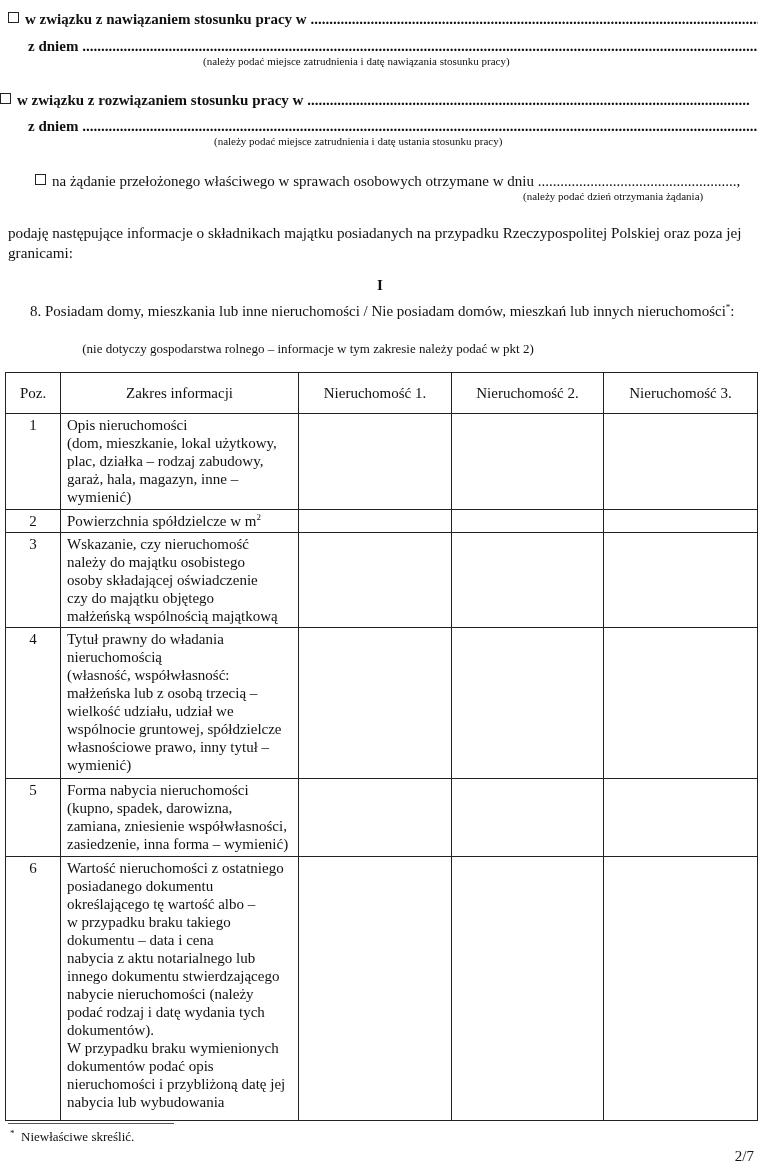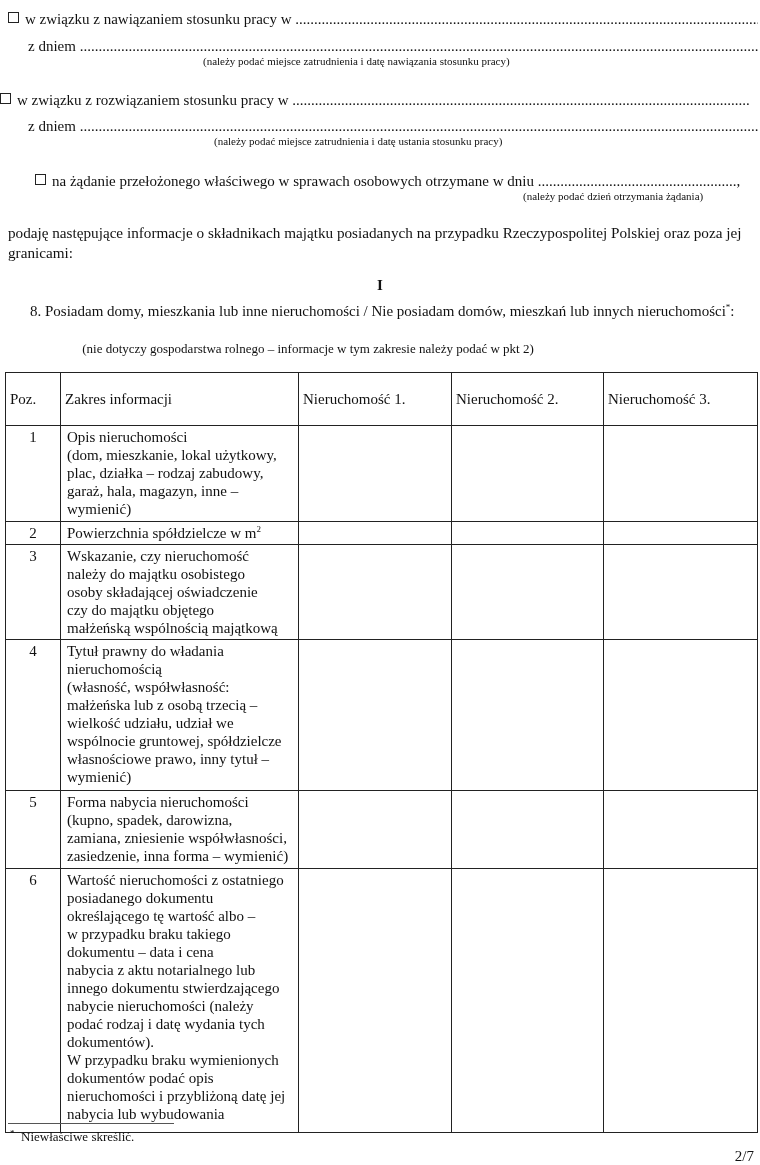--- a/index.html
+++ b/index.html
@@ -4,38 +4,38 @@
 <style>
   html, body { margin: 0; padding: 0; background: #ffffff; }
   body {
     width: 760px; height: 1165px; position: relative; overflow: hidden;
     font-family: "Liberation Serif", "DejaVu Serif", serif;
     color: #111111;
   }
   .abs { position: absolute; white-space: nowrap; }
   .main { font-size: 15px; line-height: 18px; }
   .small { font-size: 11px; line-height: 13px; }
-  .dots { overflow: hidden; }
+  .dots { overflow: hidden; font-weight: bold; }
   .dots::after { content: " ......................................................................................................................................................................................................................................................................................................"; letter-spacing: 0; }
   .checkbox {
     display: inline-block; width: 9px; height: 9px; border: 1px solid #222;
     margin-right: 6px; vertical-align: 1px;
   }
   .center { text-align: center; }
 
   table.form {
     position: absolute; left: 5px; top: 372px; width: 752px;
     border-collapse: collapse; table-layout: fixed;
     font-size: 15px; line-height: 18px;
   }
   table.form td, table.form th {
     border: 1.5px solid #222; vertical-align: top; padding: 2px 6px 0 6px;
     font-weight: normal;
   }
-  table.form th { text-align: left; vertical-align: middle; height: 24px; padding: 14px 4px; }
+  table.form th { text-align: center; vertical-align: middle; height: 24px; padding: 8px 4px; }
   table.form td.poz { text-align: center; padding-left: 0; padding-right: 0; }
   .field-text { white-space: pre-line; }
   sup { font-size: 9px; line-height: 0; }
   .footnote-rule { position: absolute; left: 8px; top: 1123px; width: 166px; height: 0; border-top: 1px solid #555; }
 </style>
 </head>
 <body>
 
 <div class="abs main dots" style="left:8px; top:10px; width:750px;">
   <span class="checkbox"></span><span>w związku z nawiązaniem stosunku pracy w</span>

